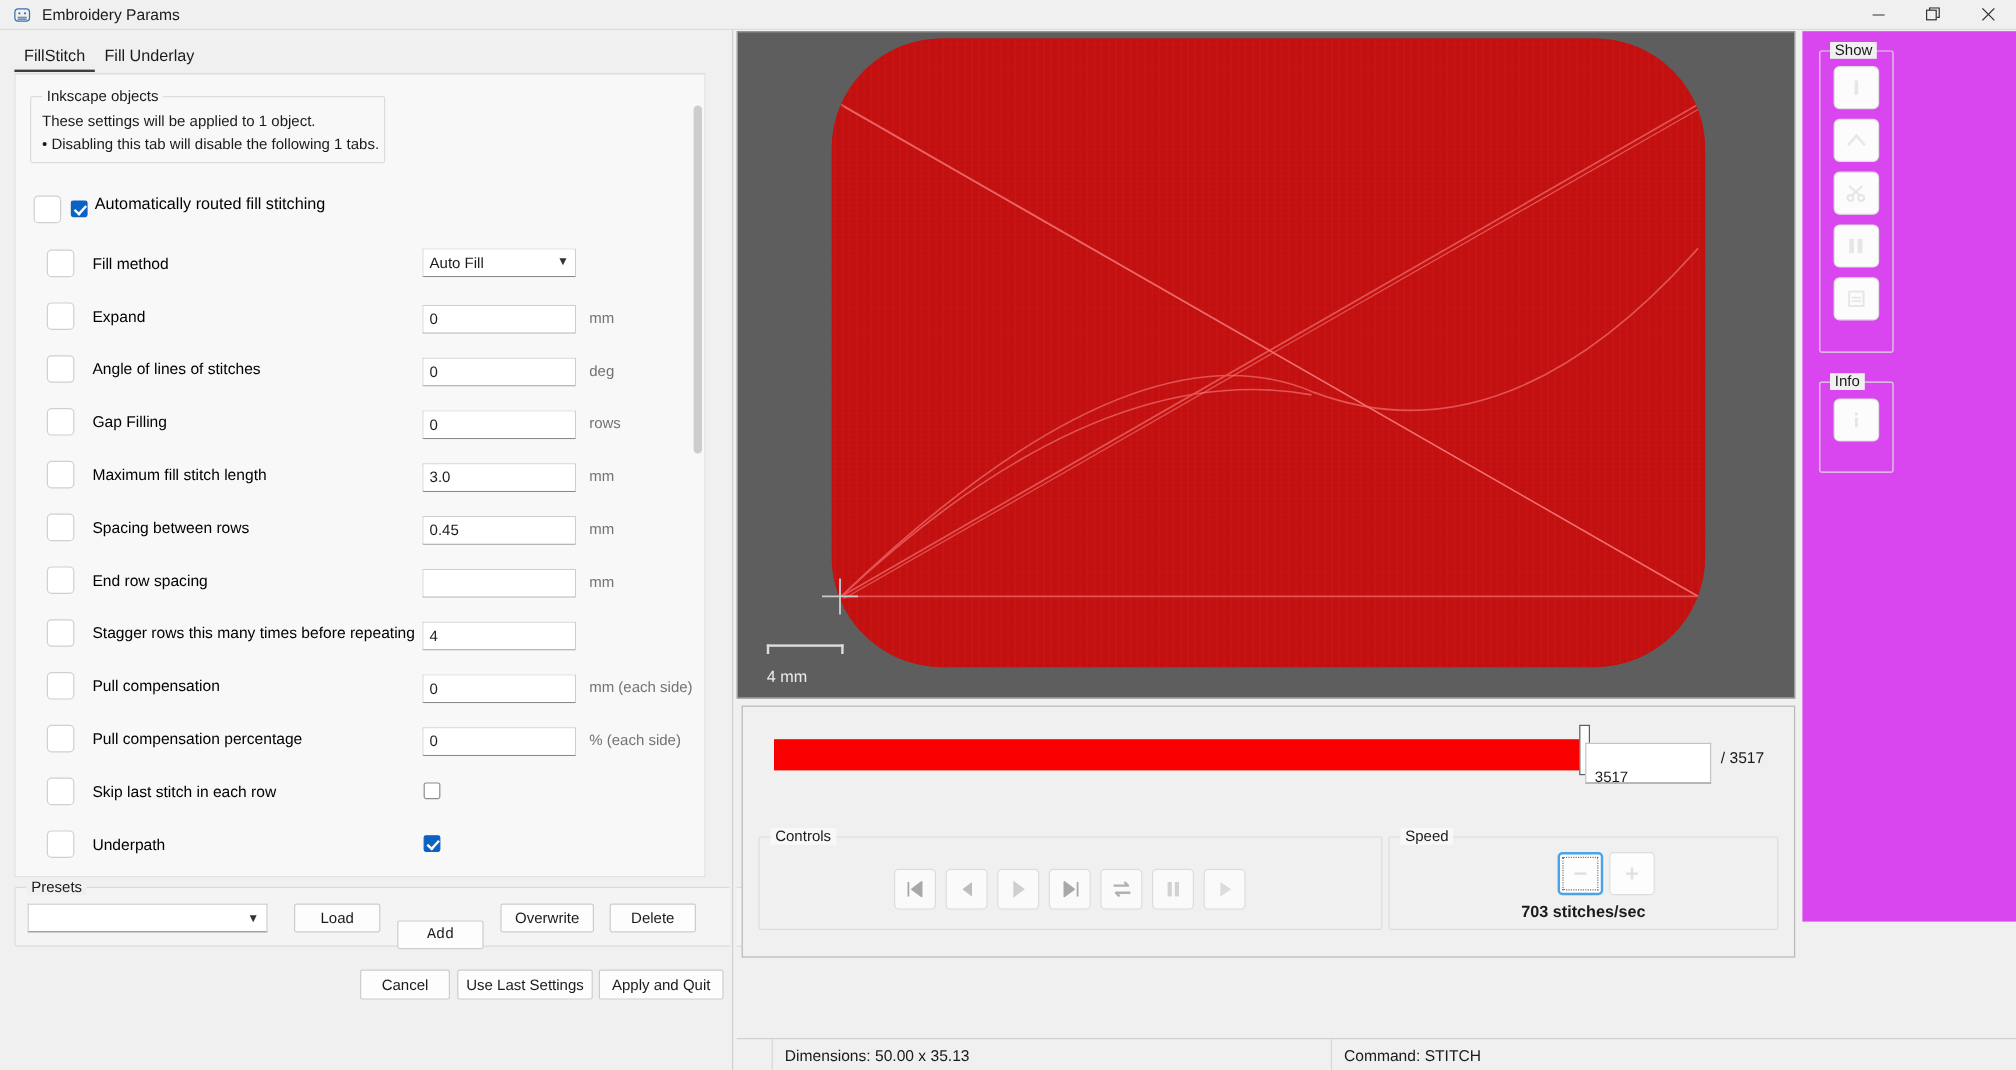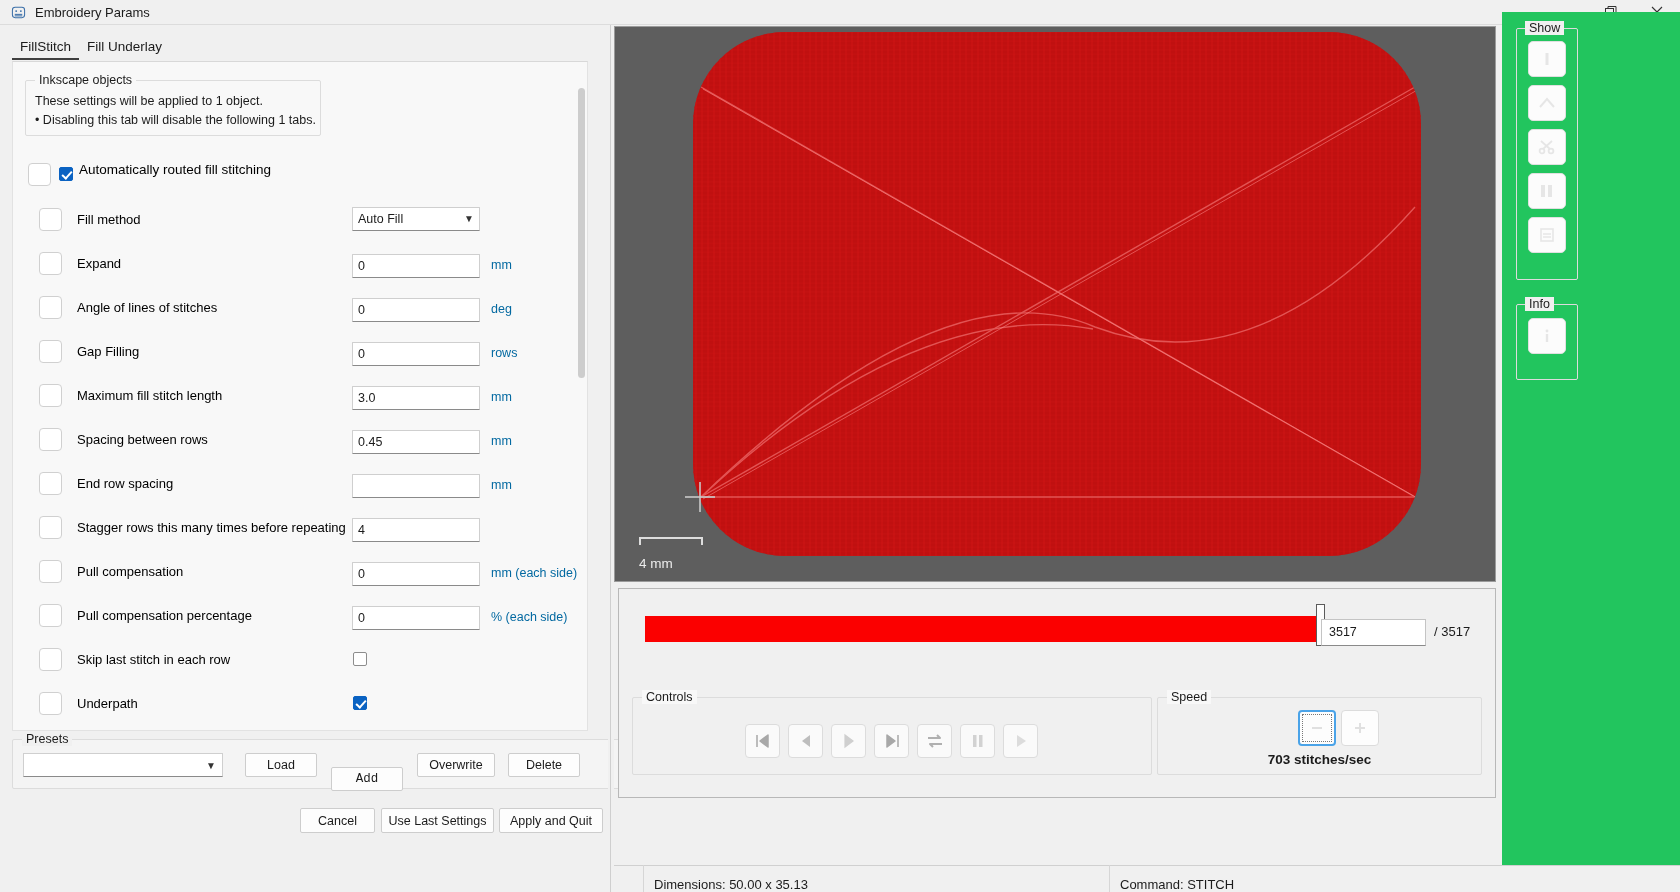--- a/index.html
+++ b/index.html
@@ -57,21 +57,21 @@
   .row-cb {
     position:absolute; width:23px; height:23px; background:#fff;
     border:1px solid #d0d0d0; border-radius:4px;
   }
   .row-label { position:absolute; font-size:13px; color:#000000; white-space:nowrap; }
   .row-input {
     position:absolute; height:24px; width:128px; background:#fff;
     border:1px solid #cfcfcf; border-bottom:1px solid #8a8a8a; border-radius:1px;
     font-size:12.5px; padding:0 5px; line-height:22px; color:#1b1b1b;
   }
-  .row-units { position:absolute; font-size:12.5px; color:#0369a1; white-space:nowrap; }
+  .row-units { position:absolute; font-size:12.5px; color:#737373; white-space:nowrap; }
   .row-select {
     position:absolute; height:24px; width:128px; background:#fff;
     border:1px solid #cfcfcf; border-bottom:1px solid #8a8a8a; border-radius:1px;
     font-size:12.5px; padding:0 5px; line-height:22px; display:flex; align-items:center;
   }
   .row-select .chev { margin-left:auto; color:#333; font-size:10px; }
   .inner-cb {
     position:absolute; width:14px; height:14px; border:1px solid #8d8d8d;
     border-radius:2px; background:#fff;
   }
@@ -129,21 +129,21 @@
     position:absolute; left:26px; top:27px; width:675px; height:26px;
   }
   .progress-fill { position:absolute; left:0; top:0; height:26px; background:#fb0000; }
   .progress-handle {
     position:absolute; top:-12px; width:9px; height:42px; background:#fdfdfd;
     border:1px solid #5b5b5b;
   }
   .stitch-input {
     position:absolute; left:702px; top:30px; width:105px; height:27px;
     background:#fff; border:1px solid #c4c4c4; border-bottom:1px solid #8a8a8a;
-    font-size:12.5px; padding:0 7px; line-height:25px;
+    font-size:12.5px; padding:16px 7px; line-height:25px;
   }
   .stitch-total { position:absolute; left:815px; top:35px; font-size:13px; }
 
   .controls-box { position:absolute; left:13px; top:108px; width:520px; height:78px; background:#f0f0f0; }
   .speed-box { position:absolute; left:538px; top:108px; width:325px; height:78px; background:#f0f0f0; }
 
   .ctrl-btn {
     position:absolute; top:26px; width:35px; height:34px; background:#fafafa;
     border:1px solid #dcdcdc; border-radius:4px;
     display:flex; align-items:center; justify-content:center;
@@ -153,36 +153,36 @@
     border:1px solid #dcdcdc; border-radius:4px;
     display:flex; align-items:center; justify-content:center;
   }
   .spd-btn.focused { border:2px solid #4aa3e8; }
   .spd-btn.focused::before {
     content:""; position:absolute; inset:2px; border:1px dotted #777;
   }
   .speed-label { position:absolute; top:54px; width:100%; text-align:center; font-size:13.5px; font-weight:bold; }
 
   
-  .rail { position:absolute; left:1502px; top:12px; width:178px; height:866px; background:#22c55e; }
+  .rail { position:absolute; left:1502px; top:26px; width:178px; height:742px; background:#d946ef; }
   .rail-group { position:absolute; border:1px solid #dcdcdc; border-radius:2px; }
   .rail-group > .gb-title {
     position:absolute; top:-8px; left:8px; background:#f0f0f0; padding:0 4px; font-size:12.5px;
   }
   .rail-btn {
     position:absolute; width:38px; height:36px; background:#fcfcfc;
     border:1px solid #e0e0e0; border-radius:5px;
     display:flex; align-items:center; justify-content:center;
   }
   .rail-btn.dark { background:#4a4a4a; border-color:#4a4a4a; }
 
   
   .statusbar {
     position:absolute; left:614px; top:865px; width:1066px; height:27px;
-    background:#f0f0f0; border-top:1px solid #d0d0d0; display:flex; align-items:flex-end;padding-left:29px;
+    background:#f0f0f0; border-top:1px solid #d0d0d0; display:flex; align-items:center;padding-left:29px;
   }
   .status-cell { font-size:13px; color:#1b1b1b; }
   .status-sep { width:1px; height:27px; background:#d6d6d6; }
 
   .ghost { opacity:.22; }
 </style>
 </head>
 <body>
 
 <div id="root">

